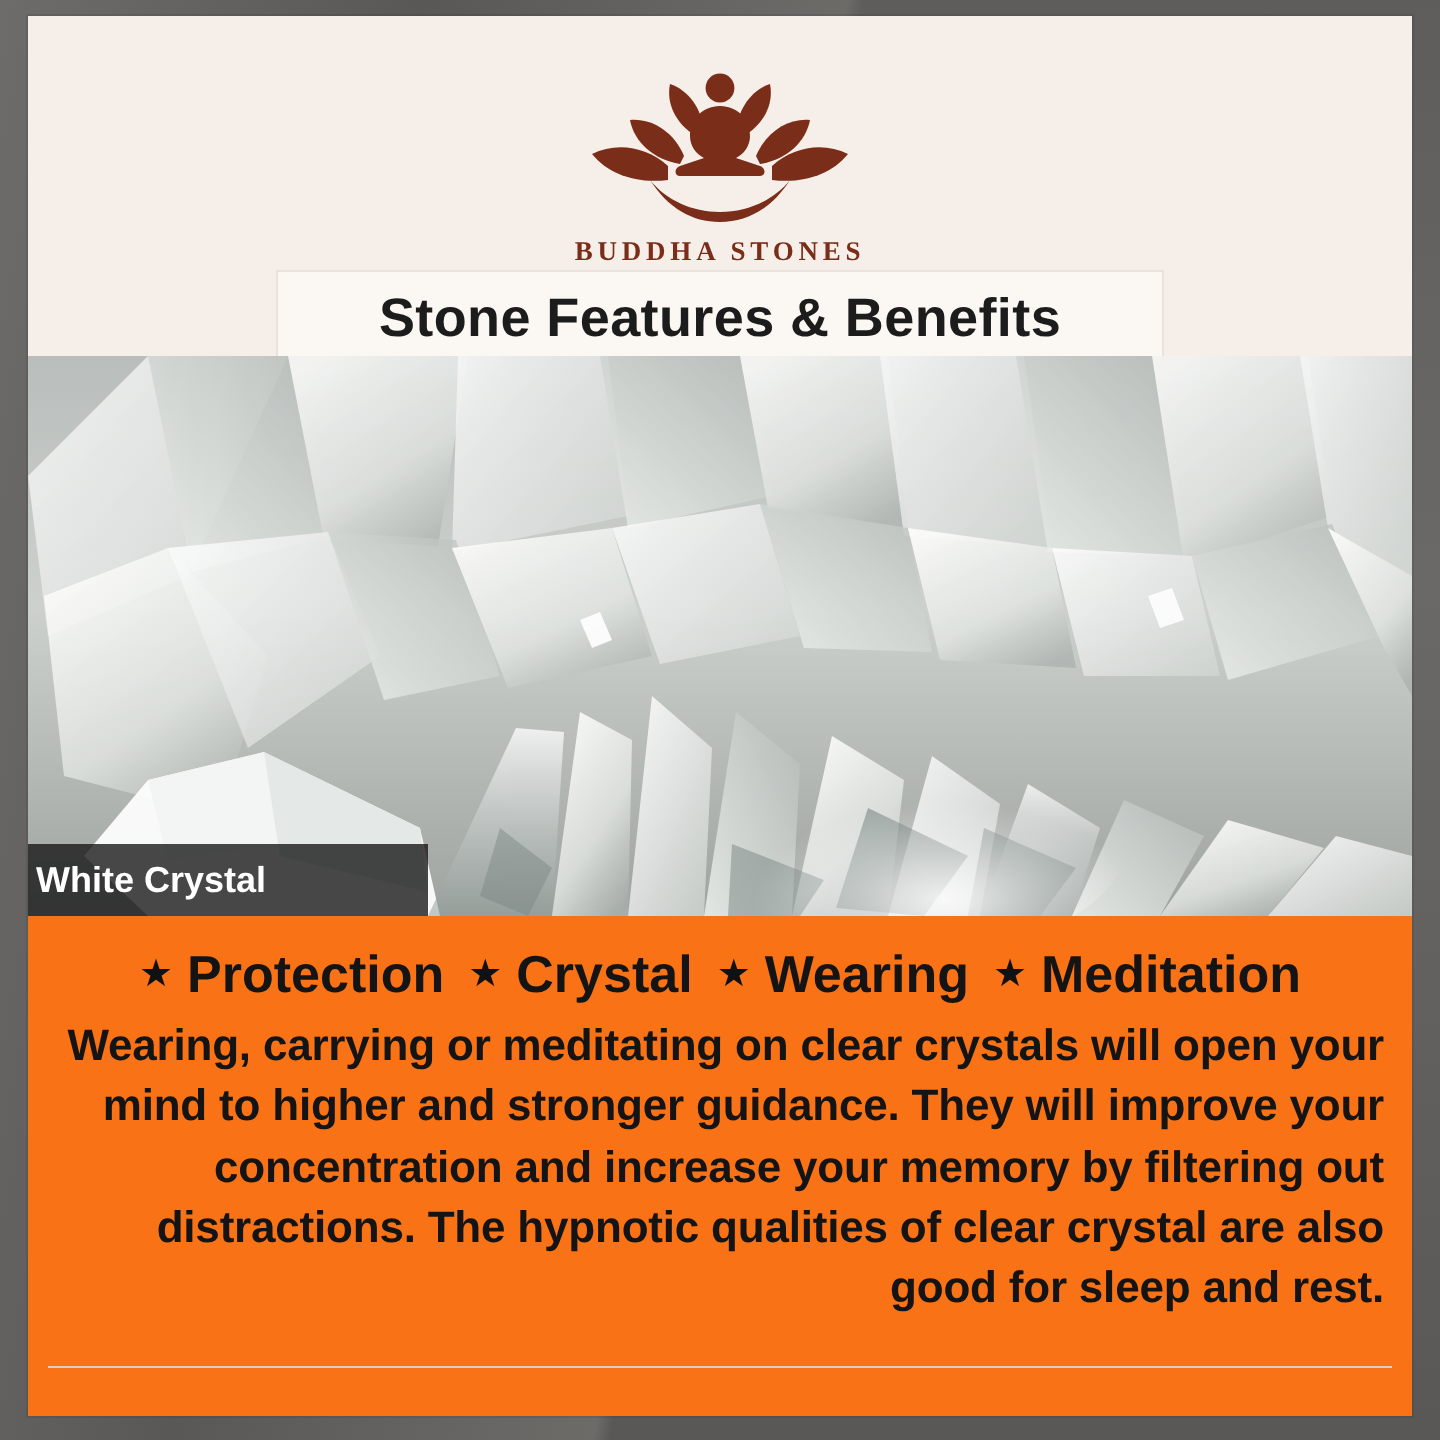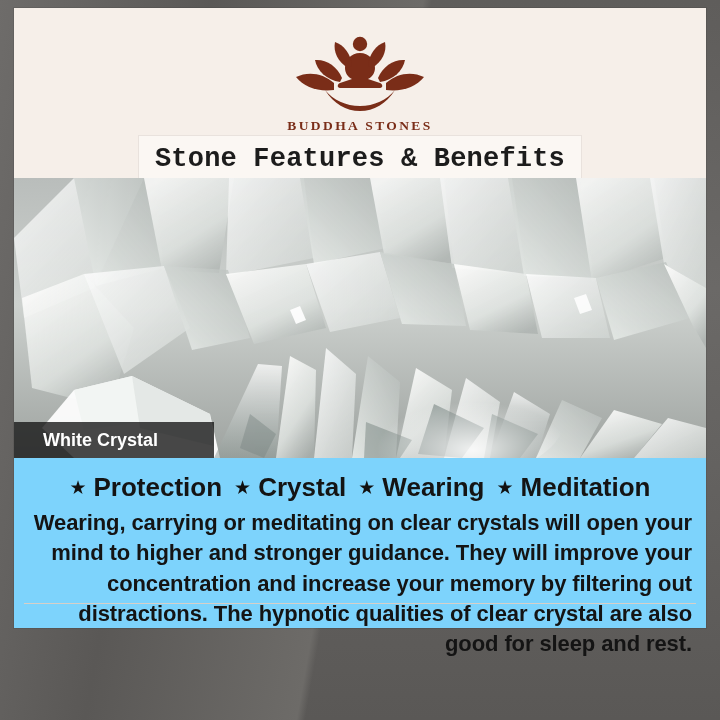--- a/index.html
+++ b/index.html
@@ -29,22 +29,22 @@
     background:
       linear-gradient(100deg, #6e6c6a 0%, #5a5856 25%, #6d6b68 50%, #58565400 51%),
       linear-gradient(180deg, #5f5d5b 0%, #6b6967 40%, #5a5856 100%);
   }
 
   .card {
     position: absolute;
     left: 14px;
     top: 8px;
     width: 692px;
-    height: 620px;
-    background: #7dd3fc;
+    height: 700px;
+    background: #f97316;
     box-shadow: 0 0 0 1px rgba(0,0,0,0.08);
   }
 
   
   .top-band {
     position: absolute;
     left: 0;
     top: 0;
     width: 692px;
     height: 170px;
@@ -82,21 +82,21 @@
     background: #fbf7f3;
     box-shadow: 0 0 0 1px rgba(0,0,0,0.05);
     display: flex;
     align-items: center;
     justify-content: center;
   }
   .title-bar .title-text {
     font-size: 27px;
     font-weight: bold;
     color: #1c1c1c;
-    font-family: Liberation Mono, monospace;
+    font-family: Liberation Sans, sans-serif;
     letter-spacing: 0.2px;
   }
 
   
   .photo {
     position: absolute;
     left: 0;
     top: 170px;
     width: 692px;
     height: 280px;
@@ -111,21 +111,21 @@
 
   .cap-bar {
     position: absolute;
     left: 0;
     bottom: 0;
     height: 36px;
     min-width: 200px;
     background: rgba(20,20,20,0.78);
     display: flex;
     align-items: center;
-    padding: 0 18px 0 29px;
+    padding: 0 18px 0 4px;
     box-sizing: border-box;
   }
   .cap-bar .cap-text {
     color: #ffffff;
     font-size: 18px;
     font-weight: bold;
   }
 
   
   .benefits {

